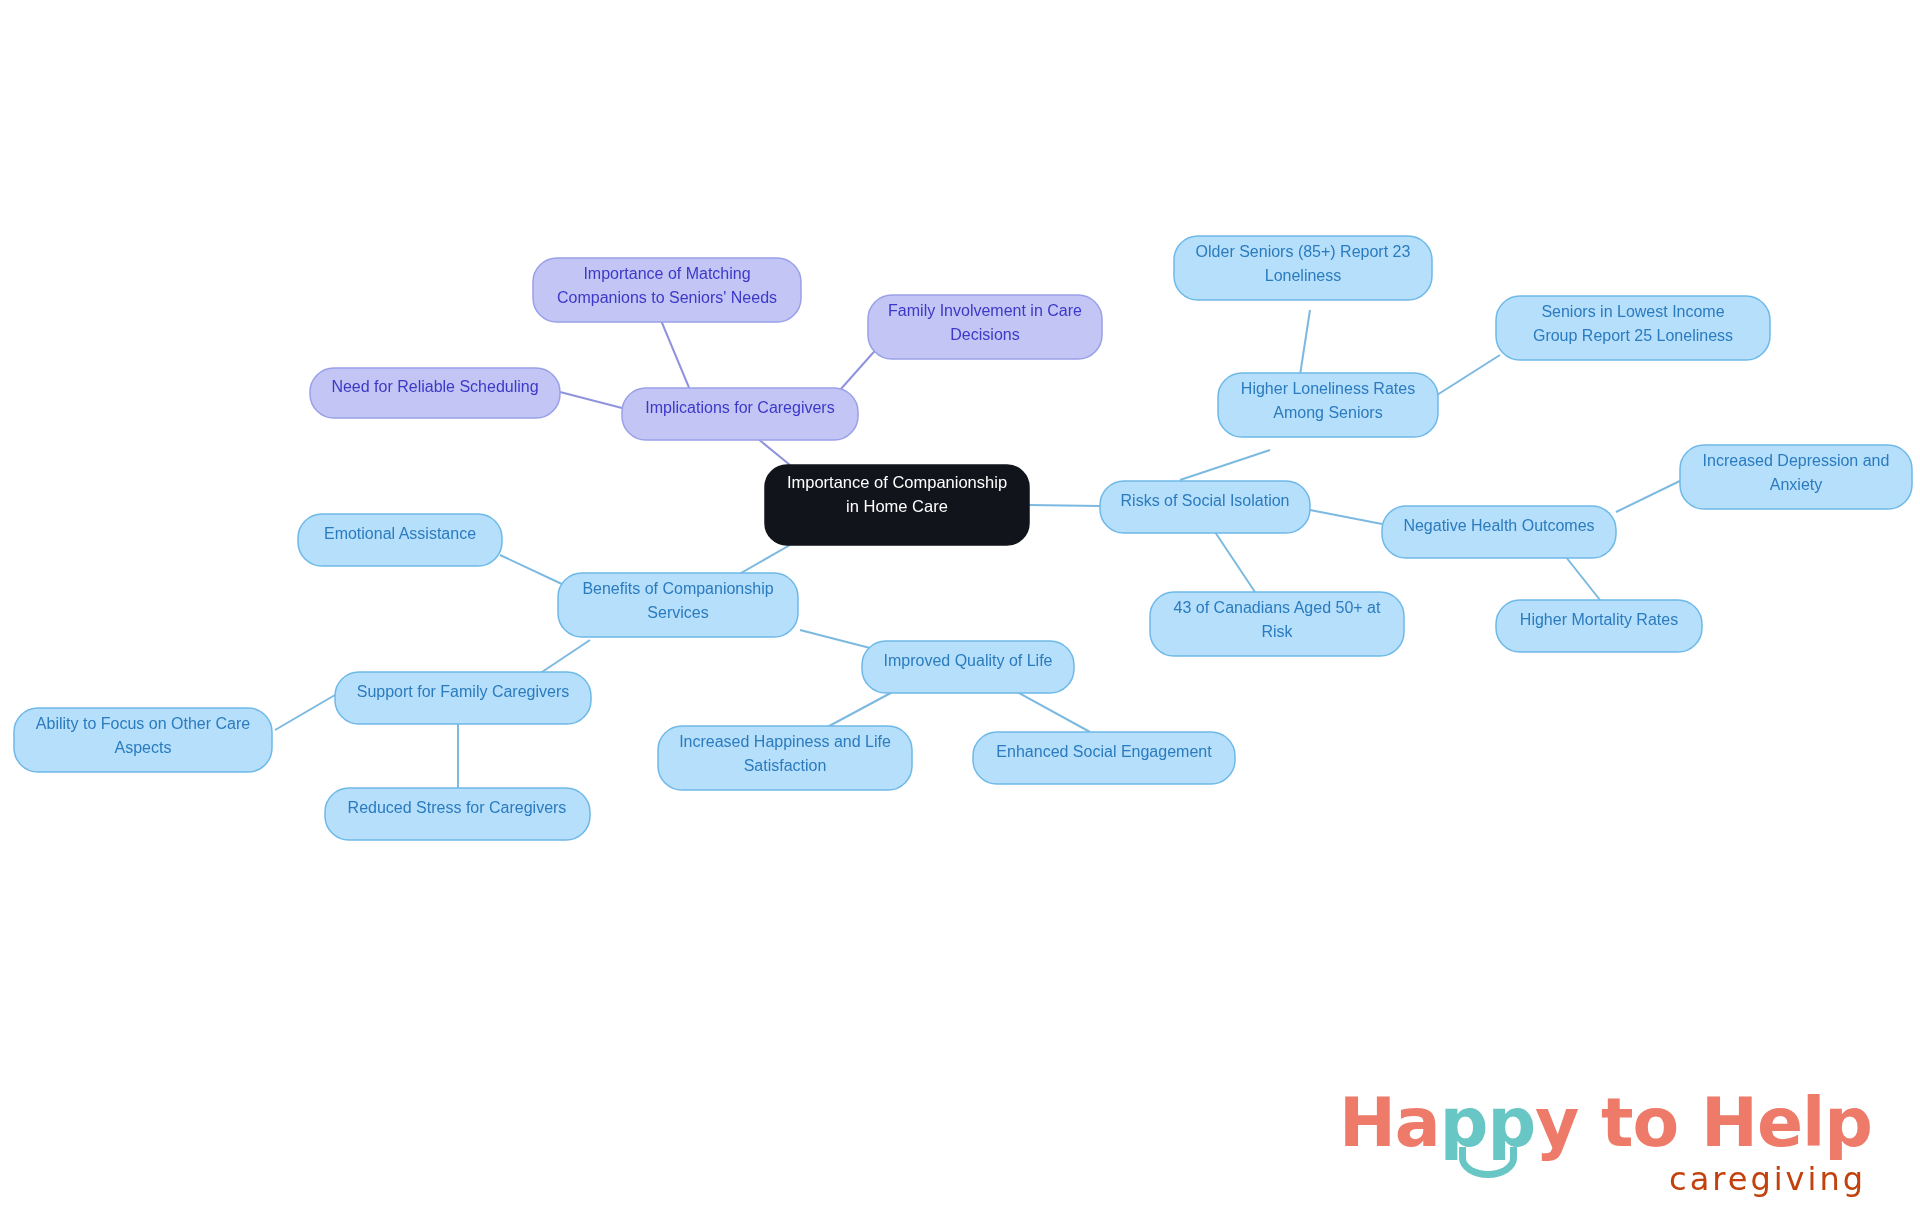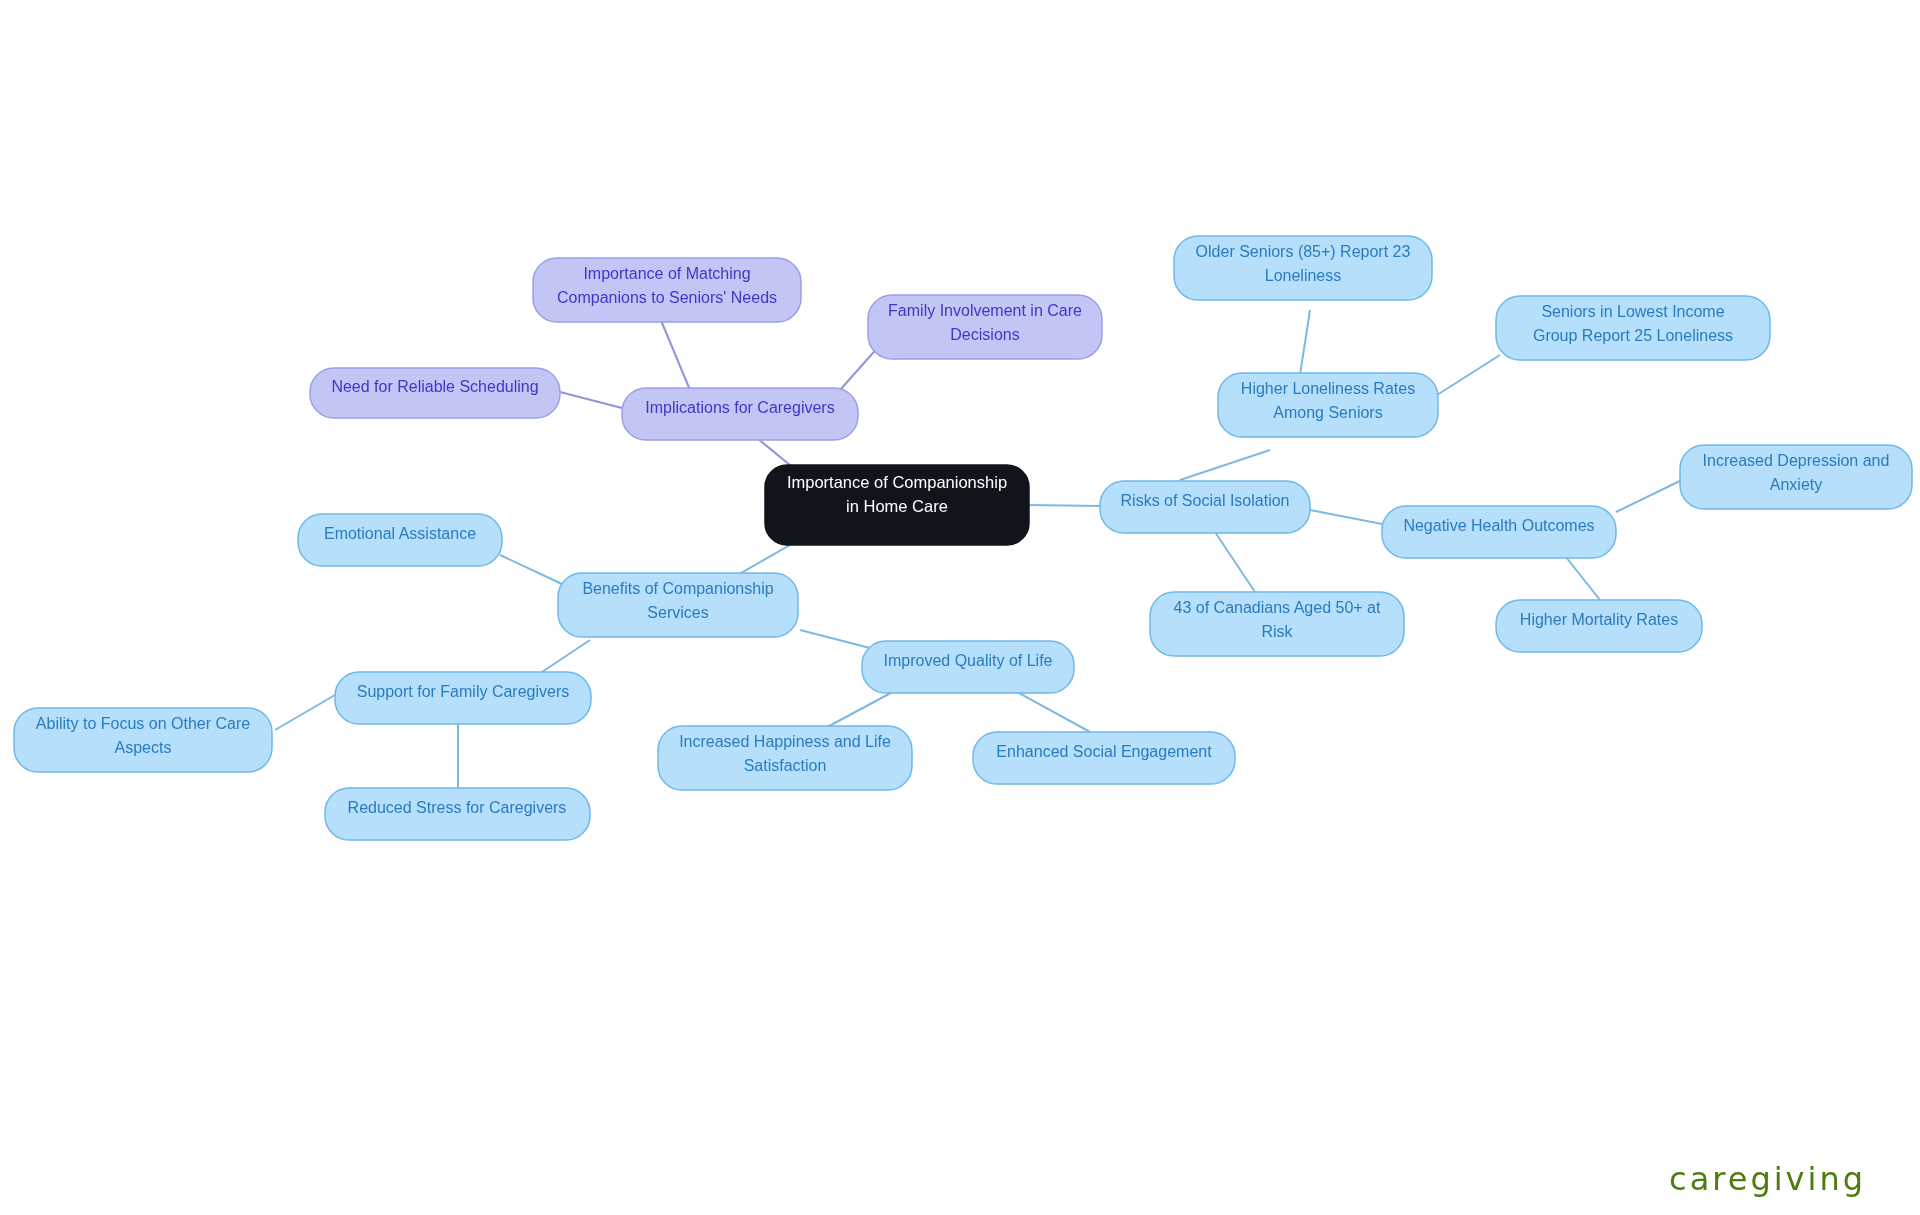--- a/index.html
+++ b/index.html
@@ -61,22 +61,23 @@
     border: 7px solid #68c6c4;
     border-top: none;
     border-bottom-left-radius: 44px 30px;
     border-bottom-right-radius: 44px 30px;
   }
   .logo-sub {
     display: block;
     text-align: right;
     font-family: "DejaVu Sans", sans-serif;
     font-size: 32px;
-    color: #4d7c0f;
+    color: #c2410c;
     letter-spacing: 3px;
+    margin-top: 6px;
     padding-right: 6px;
   }
 </style>
 </head>
 <body>
 
 <svg id="mindmap-canvas" viewBox="0 0 1920 1215">
 
   <g>
     <path class="edge" stroke="#8f93dd" d="M 790 465 L 735 420"></path>
@@ -215,14 +216,15 @@
   </g>
 
   <g>
     <rect class="node-rect" x="973" y="732" width="262" height="52" rx="24" ry="24" fill="#b5dffa" stroke="#6fb9e8"></rect>
     <text class="node-label" x="1104" y="753" fill="#2b7bbf" font-size="16">Enhanced Social Engagement</text>
   </g>
 
 </svg>
 
 <div class="logo-wrap">
+  <span class="logo-main"><span class="logo-coral">Ha</span><span class="logo-teal">pp</span><span class="logo-coral">y to Help</span><span class="logo-smile"></span></span>
   <span class="logo-sub">caregiving</span>
 </div>
 
 </body></html>

